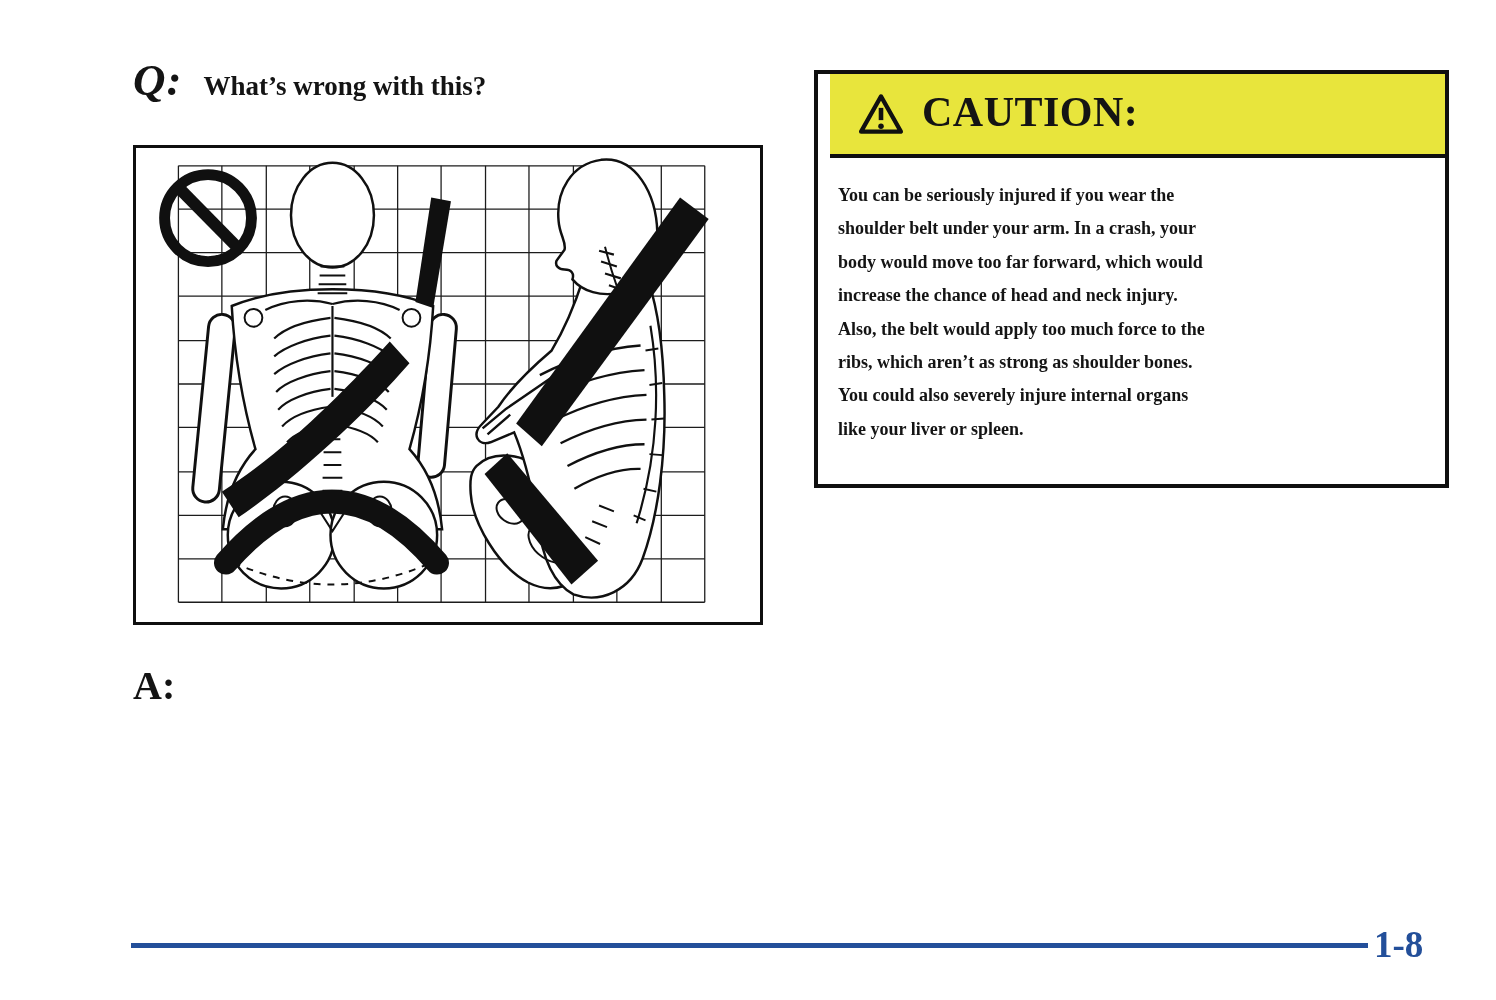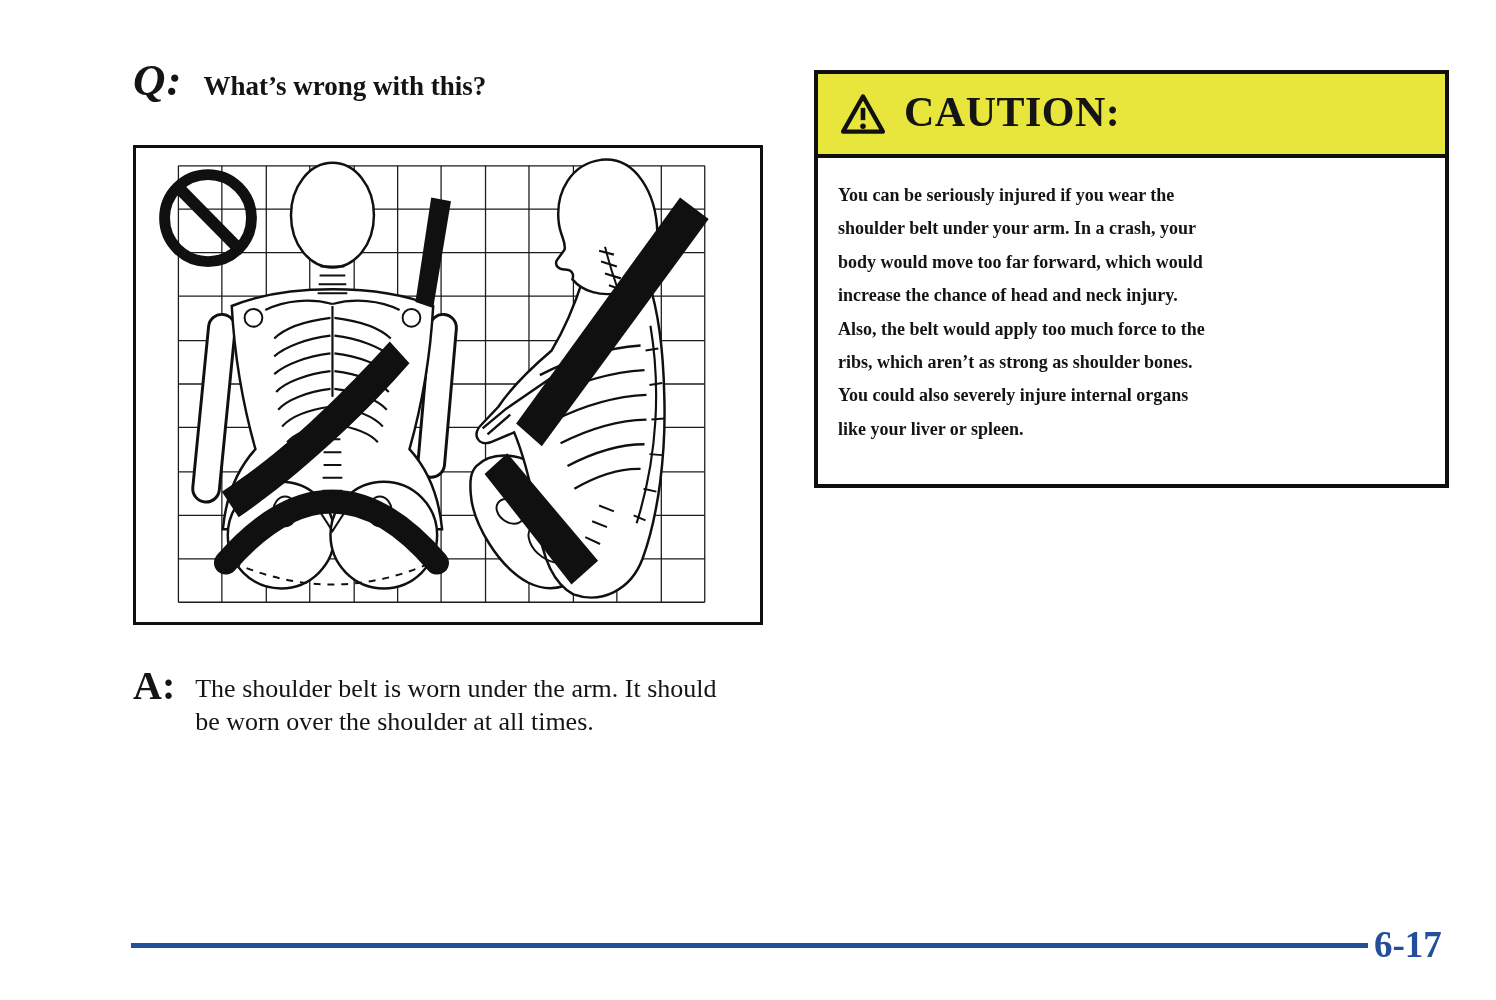--- a/index.html
+++ b/index.html
@@ -54,22 +54,23 @@
     height: 418px;
     border: 4px solid #0f0f0f;
     background: #ffffff;
   }
   .caution-header {
     height: 84px;
     background: #e8e53c;
     border-bottom: 4px solid #0f0f0f;
     display: flex;
     align-items: center;
-    padding-left: 22px;
+    padding-left: 28px;
     gap: 18px;
+    margin-left: 12px;
   }
   .caution-header svg { display: block; }
   .caution-title {
     font-size: 42px;
     font-weight: bold;
     letter-spacing: 0.5px;
     padding-bottom: 4px;
   }
   .caution-body {
     padding: 21px 14px 0 20px;
@@ -264,20 +265,18 @@
 body would move too far forward, which would
 increase the chance of head and neck injury.
 Also, the belt would apply too much force to the
 ribs, which aren’t as strong as shoulder bones.
 You could also severely injure internal organs
 like your liver or spleen.</div>
   </aside>
 
   <div class="answer">
     <span class="a-marker">A:</span>
-    <span class="a-text">The shoulder belt is worn under the arm. It should
-be worn over the shoulder at all times.</span>
   </div>
 
   <div class="footer-rule" style="background: rgb(35, 79, 154);"></div>
-  <div class="page-number" style="color: rgb(35, 79, 154);">6-17</div>
+  <div class="page-number" style="color: rgb(35, 79, 154);">1-8</div>
 
 </div>
 
 </body></html>

